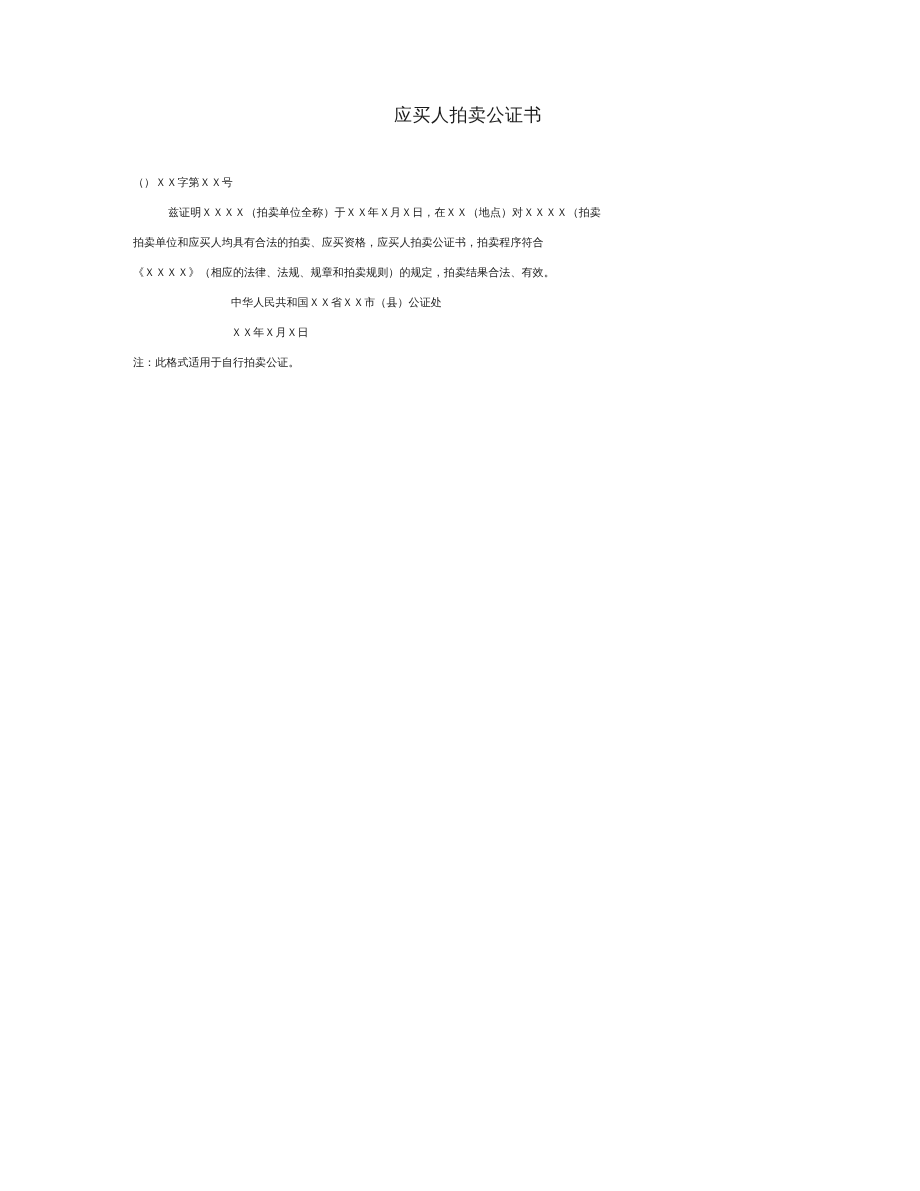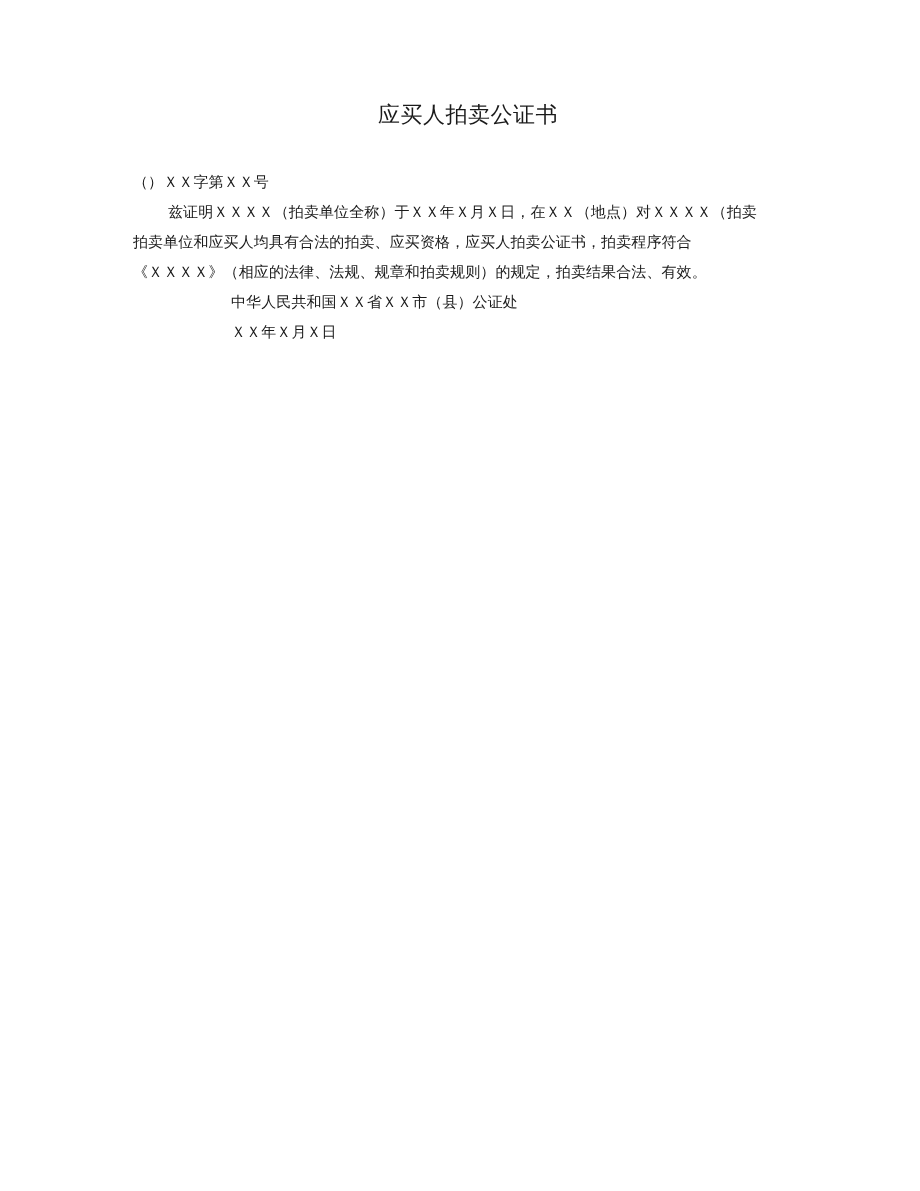--- a/index.html
+++ b/index.html
@@ -18,32 +18,32 @@
     position: relative;
     width: 920px;
     height: 1191px;
     background: #ffffff;
   }
   .doc-title {
     padding-top: 100px;
     padding-left: 133px;
     padding-right: 117px;
     text-align: center;
-    font-size: 22px;
+    font-size: 18px;
     line-height: 30px;
     letter-spacing: 0.5px;
     white-space: nowrap;
   }
   .doc-body {
     margin-top: 37px;
     padding-left: 133px;
     padding-right: 20px;
   }
   .line {
-    font-size: 15px;
+    font-size: 11px;
     line-height: 30px;
     white-space: nowrap;
     letter-spacing: 0.1px;
   }
   .indent-first {
     padding-left: 35px;
   }
   .indent-sign {
     padding-left: 98px;
   }
@@ -65,15 +65,16 @@
 
     <div class="line">拍卖单位和应买人均具有合法的拍卖、应买资格，应买人拍卖公证书，拍卖程序符合</div>
 
     <div class="line">《ＸＸＸＸ》（相应的法律、法规、规章和拍卖规则）的规定，拍卖结果合法、有效。</div>
 
     <div class="line indent-sign">中华人民共和国ＸＸ省ＸＸ市（县）公证处</div>
 
 
     <div class="line indent-sign">ＸＸ年Ｘ月Ｘ日</div>
 
+    <div class="line">注：此格式适用于自行拍卖公证。</div>
 
   </div>
 </div>
 
 </body></html>

